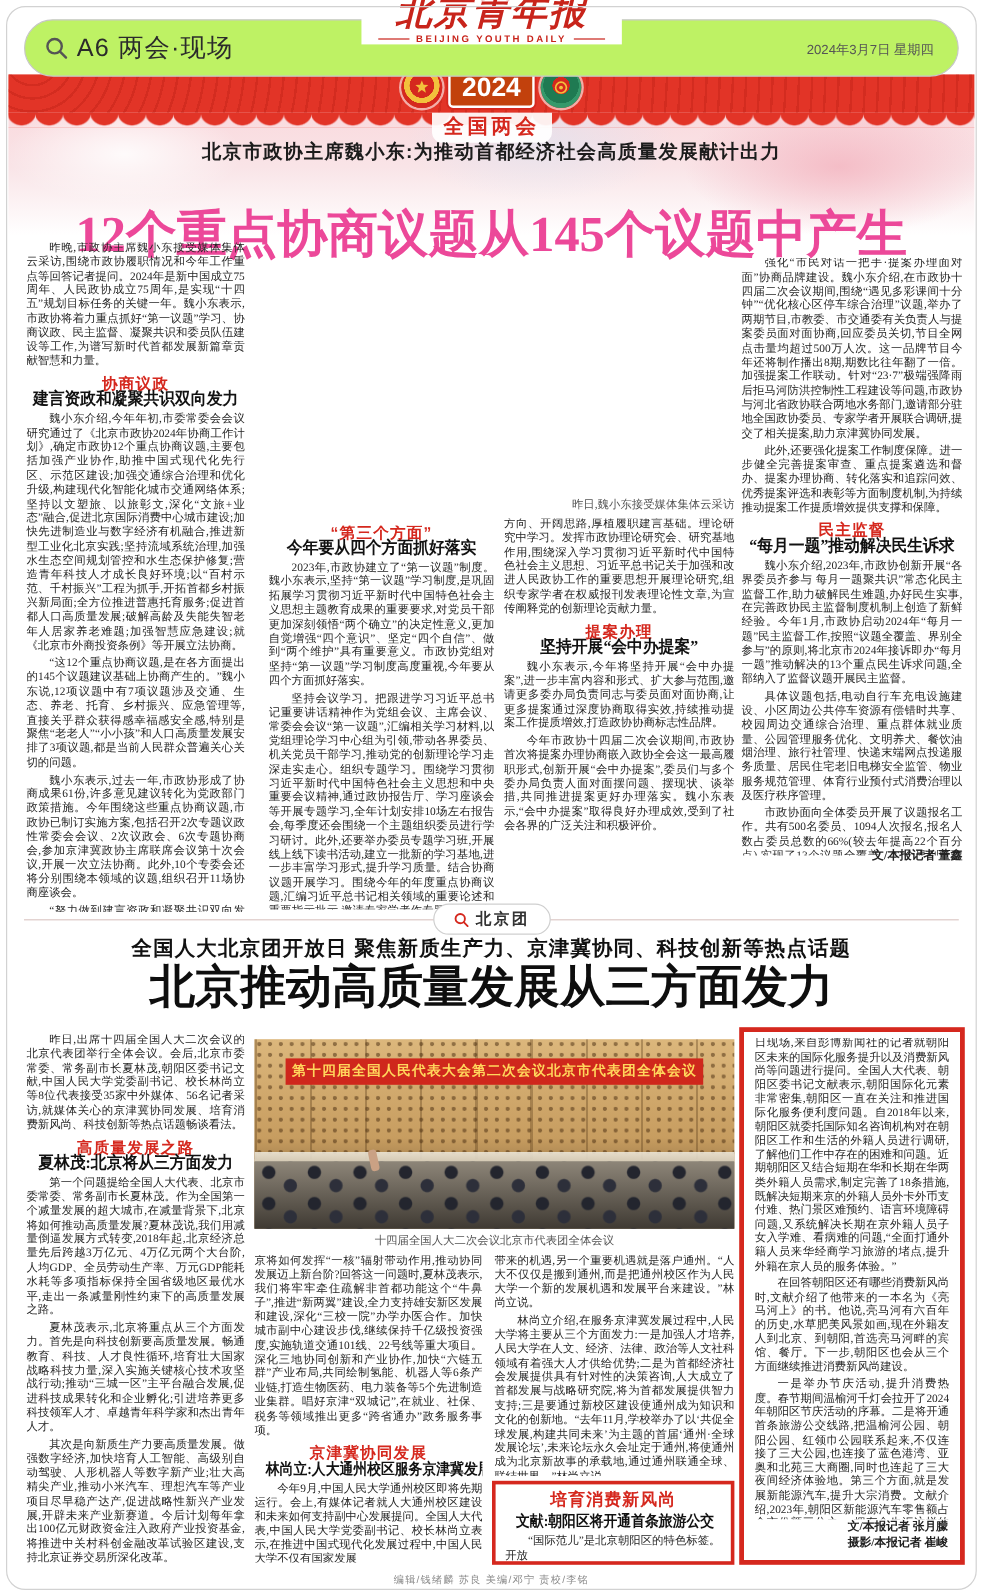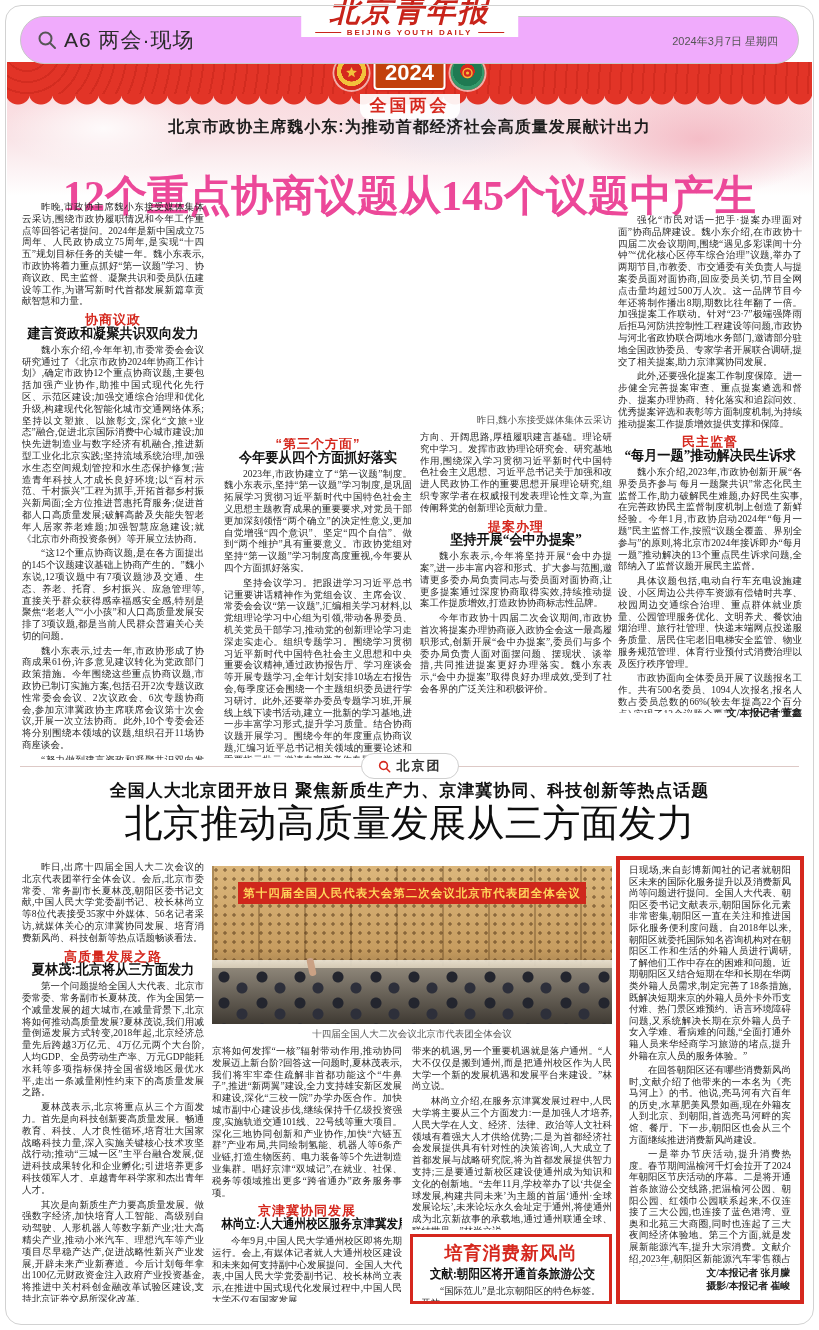--- a/index.html
+++ b/index.html
@@ -1,21 +1,21 @@
 <!DOCTYPE html>
 <html><head>
 <meta charset="utf-8">
 <style>
   html,body { margin:0; padding:0; background:#ffffff; }
   body { font-family:"Liberation Serif", serif; }
   .page { position:relative; width:819px; height:1330px; background:#fff; overflow:hidden; }
   .frame { position:absolute; inset:5px; border:1.5px solid #d2d2d2; border-radius:16px; pointer-events:none; z-index:40; }
 
   
-  .topbar { position:absolute; left:20px; right:20px; top:16px; height:46px; border:1.5px solid #c7c7c7; border-radius:24px; z-index:5; background:#f0abfc; }
+  .topbar { position:absolute; left:20px; right:20px; top:16px; height:46px; border:1.5px solid #c7c7c7; border-radius:24px; z-index:5; background:#bef264; }
   .pagelabel { position:absolute; left:16px; top:9px; display:flex; align-items:center; gap:7px; font-family:"Liberation Sans",sans-serif; font-size:21px; color:#2b2b2b; font-weight:500; letter-spacing:1px; }
   .dateline { position:absolute; right:20px; top:17px; font-size:11px; color:#555; font-family:"Liberation Sans",sans-serif; }
   .masthead { position:absolute; left:50%; top:-6px; transform:translateX(-50%); background:#fff; padding:0 14px; text-align:center; z-index:6; }
   .masthead-cn { font-size:30px; font-weight:900; color:#c8241b; letter-spacing:2px; font-style:italic; line-height:34px; font-family:"Liberation Serif",serif; }
   .masthead-en { display:flex; align-items:center; gap:6px; justify-content:center; color:#c8241b; font-size:8px; letter-spacing:2px; font-weight:bold; font-family:"Liberation Sans",sans-serif; }
   .masthead-en .rule { width:26px; height:1px; background:#c8241b; }
 
   
   .hero { position:absolute; left:7px; right:7px; top:92px; height:104px; z-index:1;
     background:
@@ -67,42 +67,42 @@
   .p1-paper { position:absolute; left:150px; bottom:18px; width:64px; height:12px; background:#f5f2ea; transform:rotate(-4deg); box-shadow:0 1px 0 rgba(0,0,0,.25); }
   .p1-plate { position:absolute; left:252px; bottom:14px; width:48px; height:15px; background:#7e1f1a; border-radius:2px; }
   .p1-flower1 { position:absolute; left:-10px; bottom:-8px; width:90px; height:48px; background:radial-gradient(circle at 30% 60%, #2f7a3f 0 18px, rgba(0,0,0,0) 19px), radial-gradient(circle at 62% 50%, #3c8f4e 0 16px, rgba(0,0,0,0) 17px), radial-gradient(circle at 48% 30%, #e78fb0 0 9px, rgba(0,0,0,0) 10px); }
   .caption1 { position:absolute; left:224px; top:414px; width:388px; text-align:right; font-size:9.5px; color:#555; z-index:3; }
 
   
   .divider { position:absolute; left:20px; right:20px; top:766px; border-top:1px solid #ddc9c6; z-index:3; }
   .tag-pill { position:absolute; left:50%; top:753px; transform:translateX(-50%); display:flex; align-items:center; gap:6px; background:#fff; border:1.5px solid #cfcfcf; border-radius:14px; padding:3px 16px; z-index:4; font-family:"Liberation Sans",sans-serif; font-size:13px; color:#333; font-weight:bold; letter-spacing:2px; }
 
   .kicker2 { position:absolute; left:0; right:0; top:779px; text-align:center; font-size:17px; font-weight:bold; color:#111; z-index:3; font-family:"Liberation Sans",sans-serif; letter-spacing:1px; }
-  .headline2 { position:absolute; left:0; right:0; top:799px; text-align:center; font-size:38px; font-weight:400; color:#0e0e0e; line-height:48px; z-index:3; }
+  .headline2 { position:absolute; left:0; right:0; top:799px; text-align:center; font-size:38px; font-weight:700; color:#0e0e0e; line-height:48px; z-index:3; }
 
   
   .photo2 { position:absolute; left:212px; top:866px; width:400px; height:158px; overflow:hidden; z-index:3;
     background:linear-gradient(180deg,#dcb77c 0%, #c79d60 52%, #8a6a40 78%, #6e5230 100%); }
   .p2-pattern { position:absolute; inset:0 0 58px 0;
     background-image:radial-gradient(circle 1.4px at 4px 4px, rgba(70,42,14,.5) 1.4px, rgba(0,0,0,0) 2px), repeating-linear-gradient(90deg, rgba(90,60,25,.35) 0 2px, rgba(0,0,0,0) 2px 46px);
     background-size:9px 9px, auto; }
   .p2-banner { position:absolute; left:26px; right:26px; top:16px; height:22px; background:#cf271c; color:#ffd65c; font-size:11.5px; font-weight:bold; text-align:center; line-height:22px; letter-spacing:1px; font-family:"Liberation Sans",sans-serif; white-space:nowrap; overflow:hidden; }
   .p2-desk { position:absolute; left:0; right:0; bottom:52px; height:12px; background:linear-gradient(180deg,#ece6d8,#cfc6b2); opacity:.9; }
   .p2-crowd { position:absolute; left:0; right:0; bottom:0; height:56px; background-color:#6d675e;
     background-image:
       radial-gradient(circle 5px at 12px 9px, #23252e 5px, rgba(0,0,0,0) 6px),
       radial-gradient(circle 5px at 30px 20px, #2d2f3a 5px, rgba(0,0,0,0) 6px),
       linear-gradient(180deg,#8d8578,#3f3a33);
     background-size:38px 26px, 38px 26px, 100% 100%; }
   .p2-hand { position:absolute; left:96px; bottom:48px; width:7px; height:18px; background:#caa184; transform:rotate(-12deg); border-radius:3px; }
   .caption2 { position:absolute; left:212px; top:1028px; width:400px; text-align:center; font-size:9.5px; color:#555; z-index:3; }
 
   
   .redbox-small { position:absolute; left:410px; top:1234px; width:202px; height:70px; border:3.5px solid #d5281e; background:#fff; z-index:5; padding:3px 8px; box-sizing:border-box; overflow:hidden; }
-  .redbox-small .shr { margin:1px 0 1px; font-size:18px; }
+  .redbox-small .shr { margin:1px 0 1px; font-size:14px; }
   .redbox-small .sh2 { margin-bottom:3px; }
   .redbox-small .para { font-size:9.5px; line-height:11.5px; color:#262626; }
   .redbox-large { position:absolute; left:616px; top:856px; width:188px; height:448px; border:4px solid #d5281e; background:#fff; z-index:5; box-sizing:border-box; }
   .redbox-large .inner { position:absolute; inset:5px 9px 34px 9px; overflow:hidden; font-size:9.5px; line-height:11.6px; text-align:justify; color:#262626; }
   .rbox-bylines { position:absolute; right:10px; bottom:8px; text-align:right; font-size:9.8px; font-weight:bold; color:#222; line-height:13px; }
 
   .footer { position:absolute; left:0; right:0; top:1311px; text-align:center; font-size:8.5px; color:#8a8a8a; z-index:3; font-family:"Liberation Sans",sans-serif; letter-spacing:1px; }
 </style>
 </head>
 <body>
@@ -246,13 +246,14 @@
       <p class="para noind">日现场,来自彭博新闻社的记者就朝阳区未来的国际化服务提升以及消费新风尚等问题进行提问。全国人大代表、朝阳区委书记文献表示,朝阳国际化元素非常密集,朝阳区一直在关注和推进国际化服务便利度问题。自2018年以来,朝阳区就委托国际知名咨询机构对在朝阳区工作和生活的外籍人员进行调研,了解他们工作中存在的困难和问题。近期朝阳区又结合短期在华和长期在华两类外籍人员需求,制定完善了18条措施,既解决短期来京的外籍人员外卡外币支付难、热门景区难预约、语言环境障碍问题,又系统解决长期在京外籍人员子女入学难、看病难的问题,“全面打通外籍人员来华经商学习旅游的堵点,提升外籍在京人员的服务体验。”</p>
       <p class="para">在回答朝阳区还有哪些消费新风尚时,文献介绍了他带来的一本名为《亮马河上》的书。他说,亮马河有六百年的历史,水草肥美风景如画,现在外籍友人到北京、到朝阳,首选亮马河畔的宾馆、餐厅。下一步,朝阳区也会从三个方面继续推进消费新风尚建设。</p>
       <p class="para">一是举办节庆活动,提升消费热度。春节期间温榆河千灯会拉开了2024年朝阳区节庆活动的序幕。二是将开通首条旅游公交线路,把温榆河公园、朝阳公园、红领巾公园联系起来,不仅连接了三大公园,也连接了蓝色港湾、亚奥和北苑三大商圈,同时也连起了三大夜间经济体验地。第三个方面,就是发展新能源汽车,提升大宗消费。文献介绍,2023年,朝阳区新能源汽车零售额占全市份额三分之一,拥有合生汇这样的集中销售平台,前不久还吸引了奔驰与宝马合资成立的超级充电网络公司。下一步,朝阳区会继续积极地吸引新能源汽车的区域总部、结算中心、研发中心、体验中心落户朝阳,争取把新能源汽车培育成消费领域新的增长点。</p>
     </div>
     <div class="rbox-bylines">
       <div>文/本报记者 张月朦</div>
       <div>摄影/本报记者 崔峻</div>
     </div>
   </div>
 
+  <div class="footer">编辑/钱绪麟 苏良  美编/邓宁  责校/李铭</div>
 </div>
 
 </body></html>

